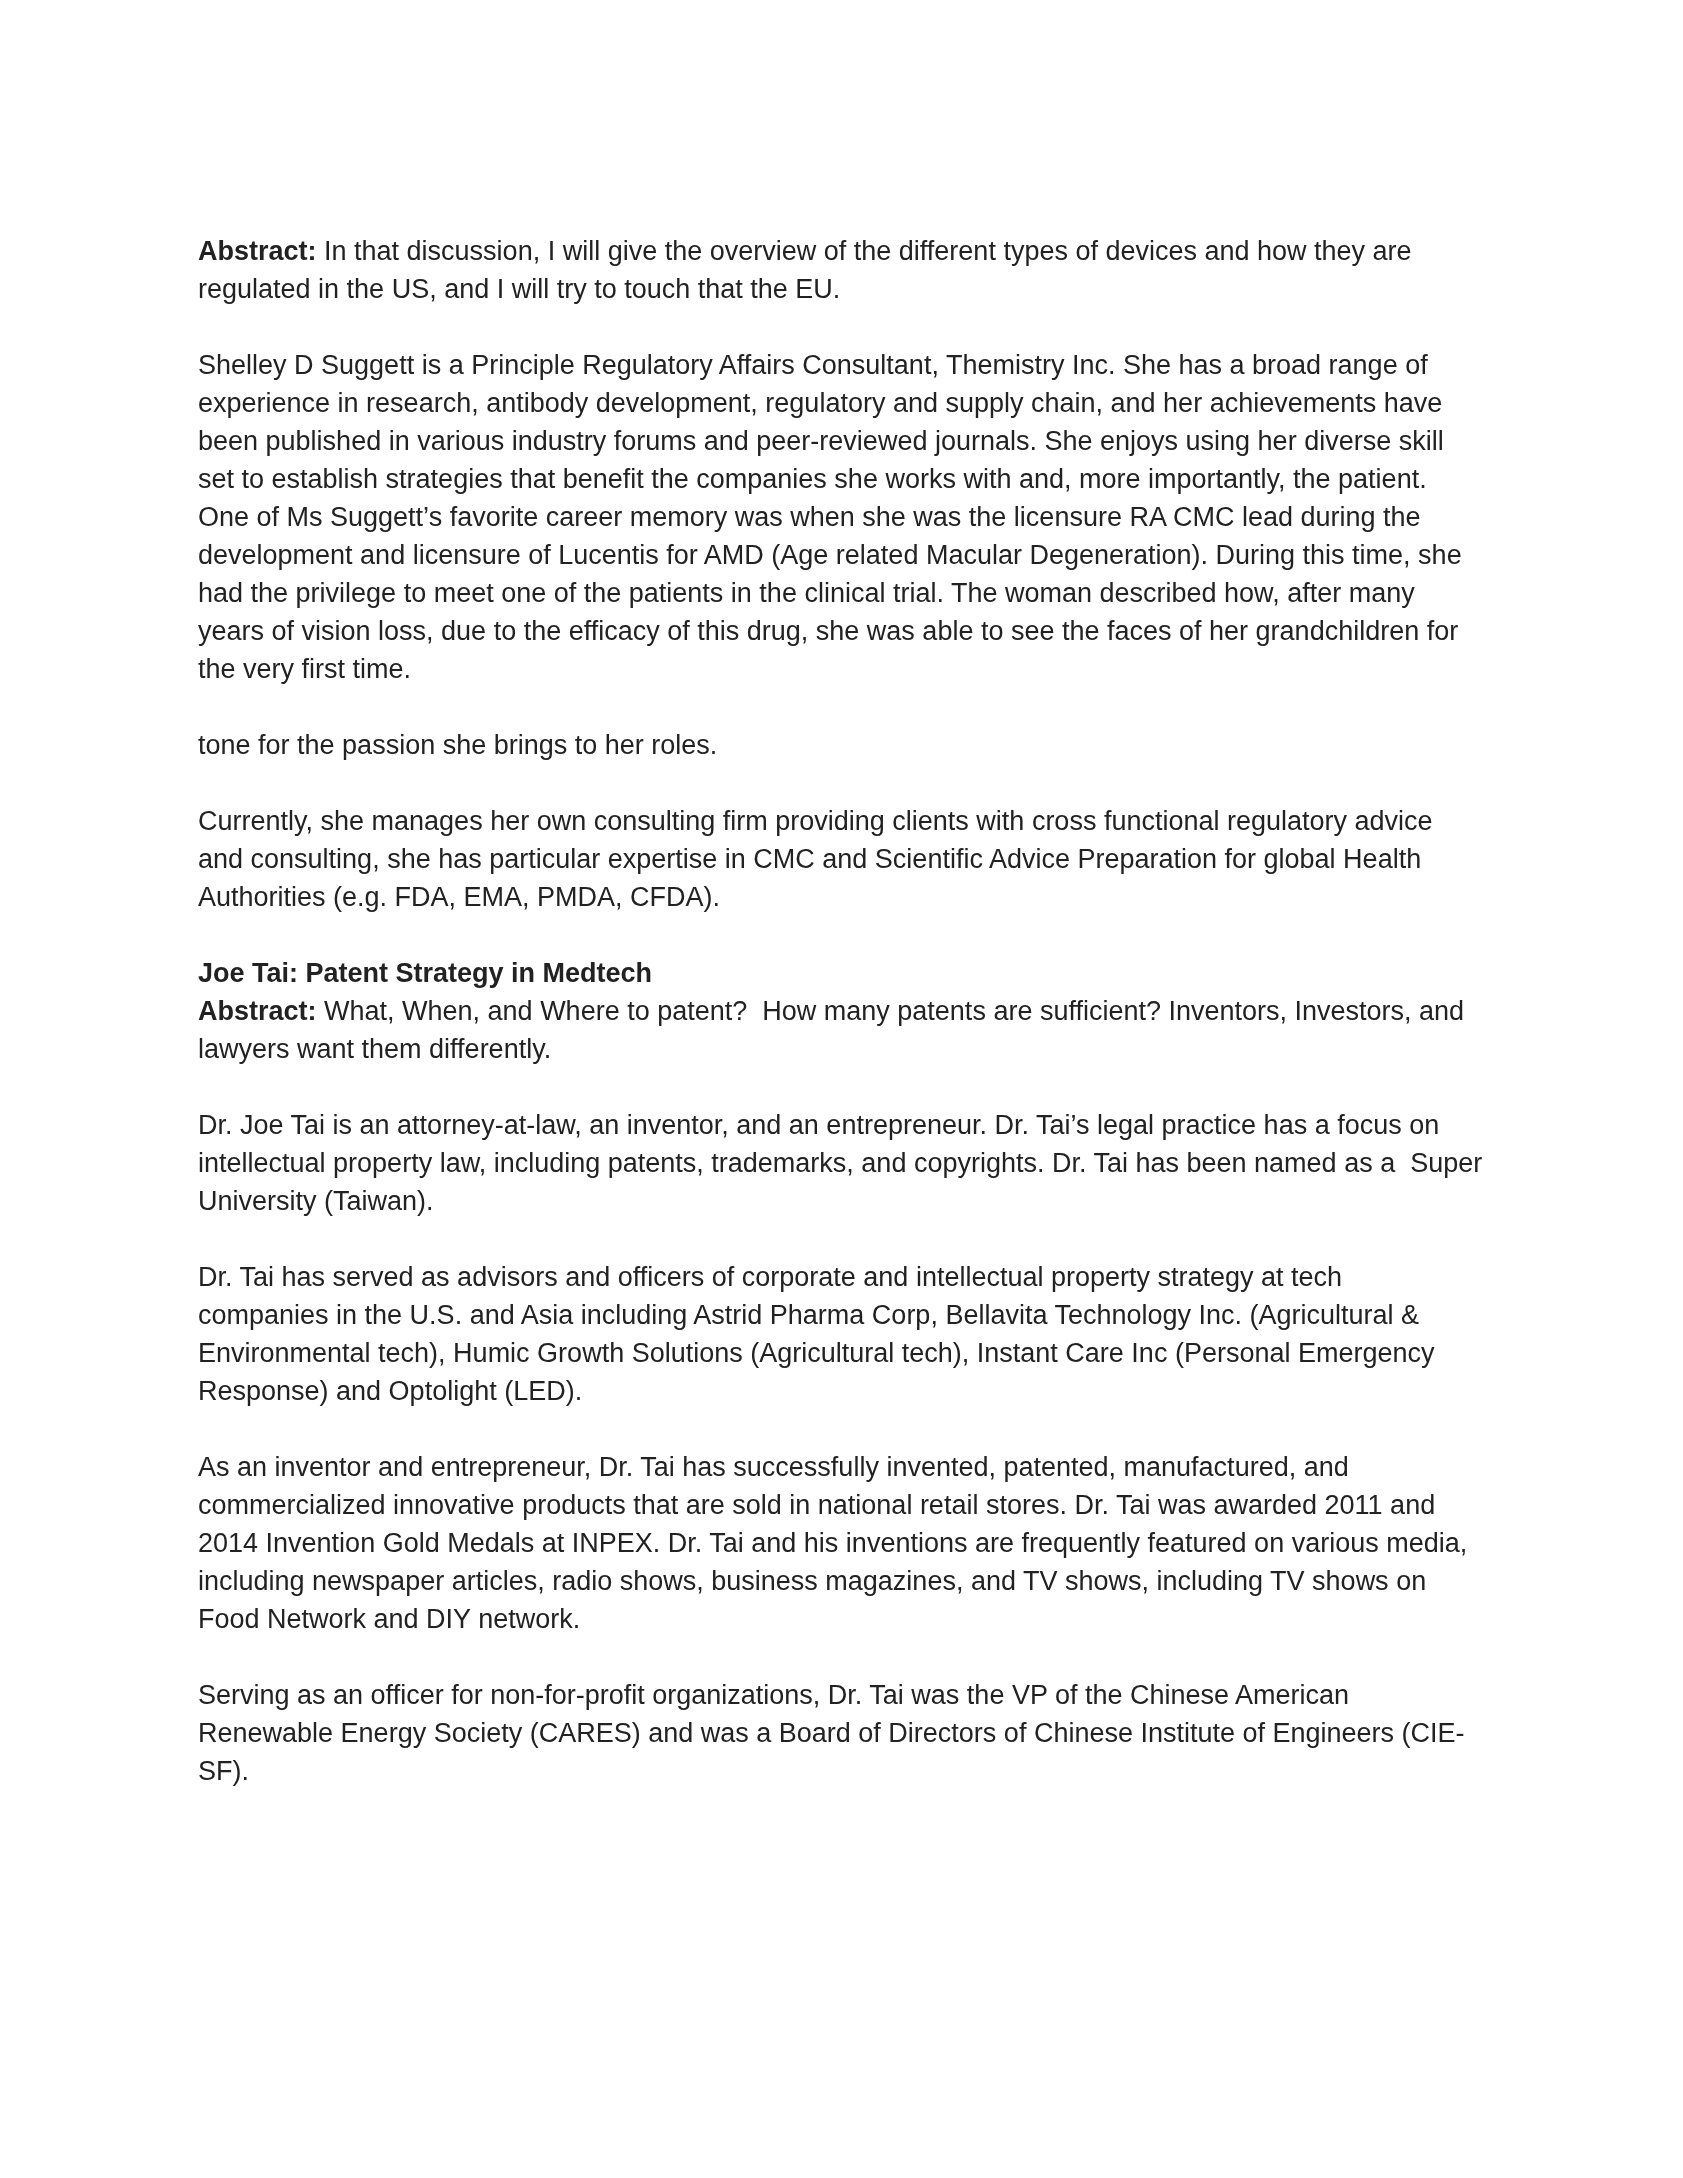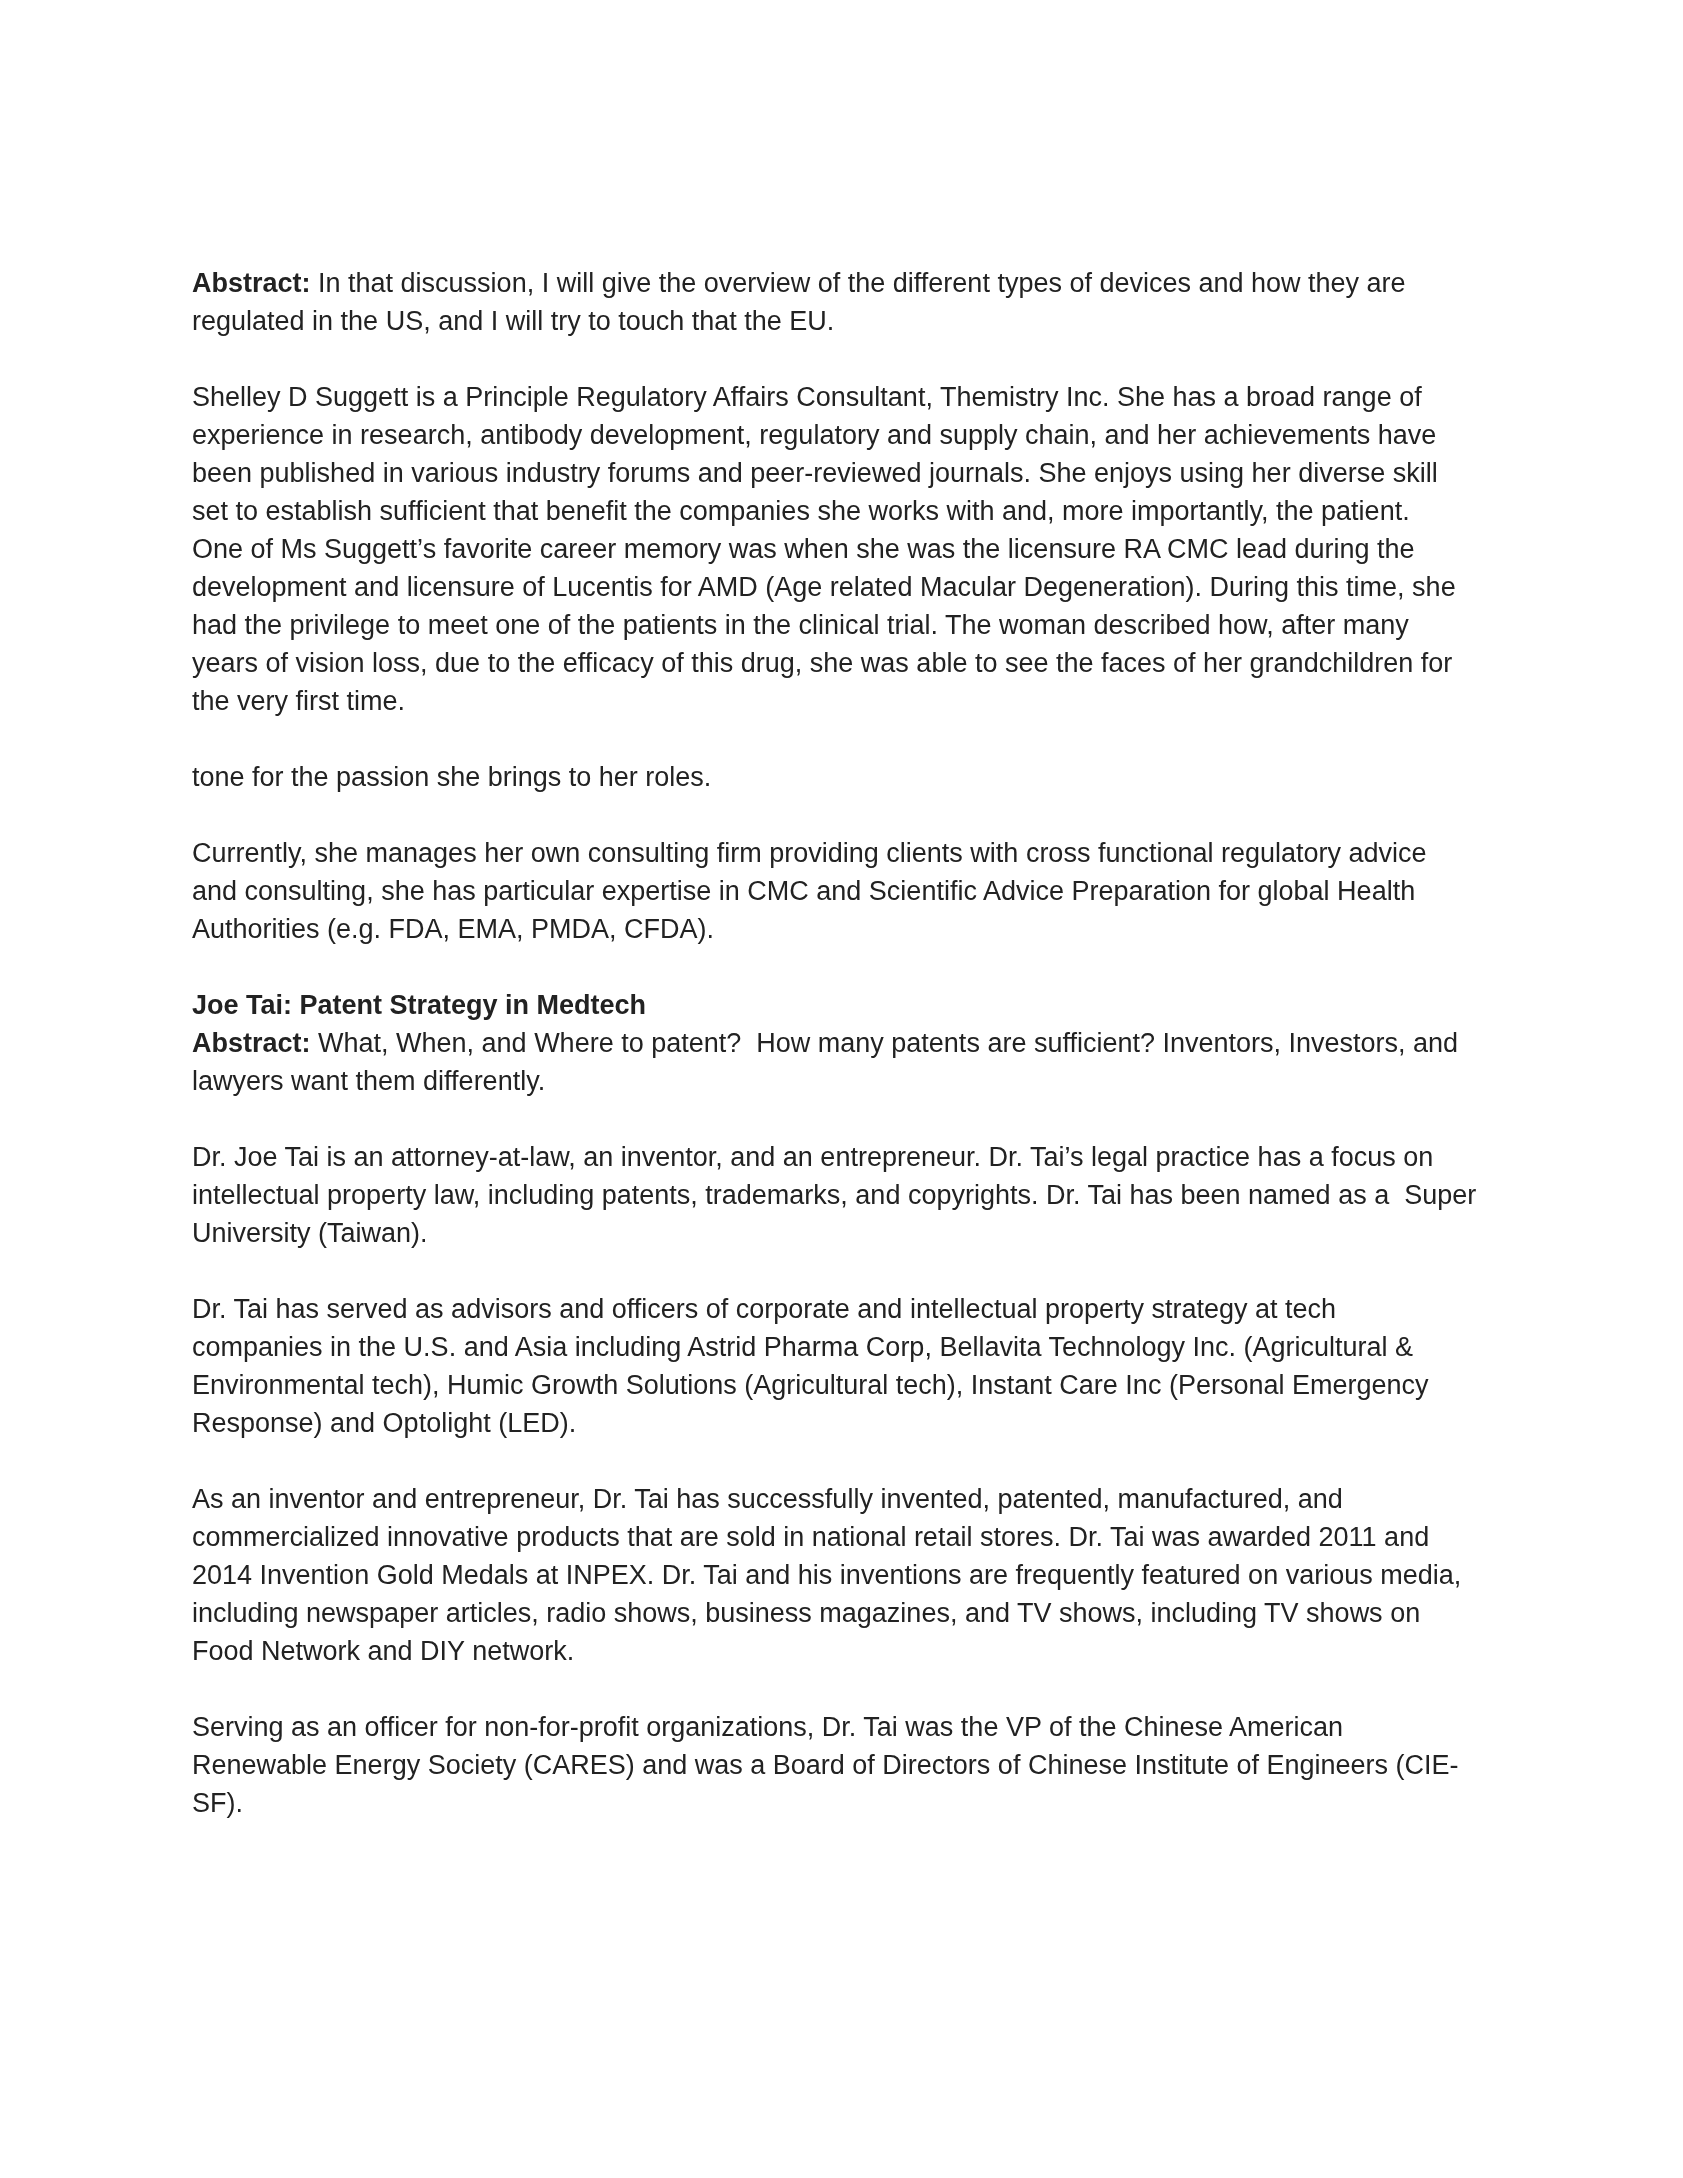--- a/index.html
+++ b/index.html
@@ -10,25 +10,24 @@
   .page {
     position: relative;
     width: 1683px;
     height: 2178px;
     background: #ffffff;
     overflow: hidden;
     font-family: "Liberation Sans", "DejaVu Sans", sans-serif;
   }
   .doc-content {
     position: absolute;
-    left: 192px;
+    left: 198px;
     top: 232px;
     width: 1317px;
     color: #222222;
-    margin-top: 32px;
   }
   .block {
     margin: 0 0 38px 0;
   }
   .block:last-child {
     margin-bottom: 0;
   }
   .line {
     font-size: 27px;
     line-height: 38px;
@@ -44,21 +43,21 @@
 <div class="page">
   <div class="doc-content" id="doc-content" style="color: rgb(34, 34, 34);">
       <div class="block">
         <div class="line"><span class="run bold">Abstract:</span><span class="run"> In that discussion, I will give the overview of the different types of devices and how they are</span></div>
         <div class="line"><span class="run">regulated in the US, and I will try to touch that the EU.</span></div>
       </div>
       <div class="block">
         <div class="line"><span class="run">Shelley D Suggett is a Principle Regulatory Affairs Consultant, Themistry Inc. She has a broad range of</span></div>
         <div class="line"><span class="run">experience in research, antibody development, regulatory and supply chain, and her achievements have</span></div>
         <div class="line"><span class="run">been published in various industry forums and peer-reviewed journals. She enjoys using her diverse skill</span></div>
-        <div class="line"><span class="run">set to establish sufficient that benefit the companies she works with and, more importantly, the patient.</span></div>
+        <div class="line"><span class="run">set to establish strategies that benefit the companies she works with and, more importantly, the patient.</span></div>
         <div class="line"><span class="run">One of Ms Suggett’s favorite career memory was when she was the licensure RA CMC lead during the</span></div>
         <div class="line"><span class="run">development and licensure of Lucentis for AMD (Age related Macular Degeneration). During this time, she</span></div>
         <div class="line"><span class="run">had the privilege to meet one of the patients in the clinical trial. The woman described how, after many</span></div>
         <div class="line"><span class="run">years of vision loss, due to the efficacy of this drug, she was able to see the faces of her grandchildren for</span></div>
         <div class="line"><span class="run">the very first time.</span></div>
       </div>
       <div class="block">
         <div class="line"><span class="run">tone for the passion she brings to her roles.</span></div>
       </div>
       <div class="block">

